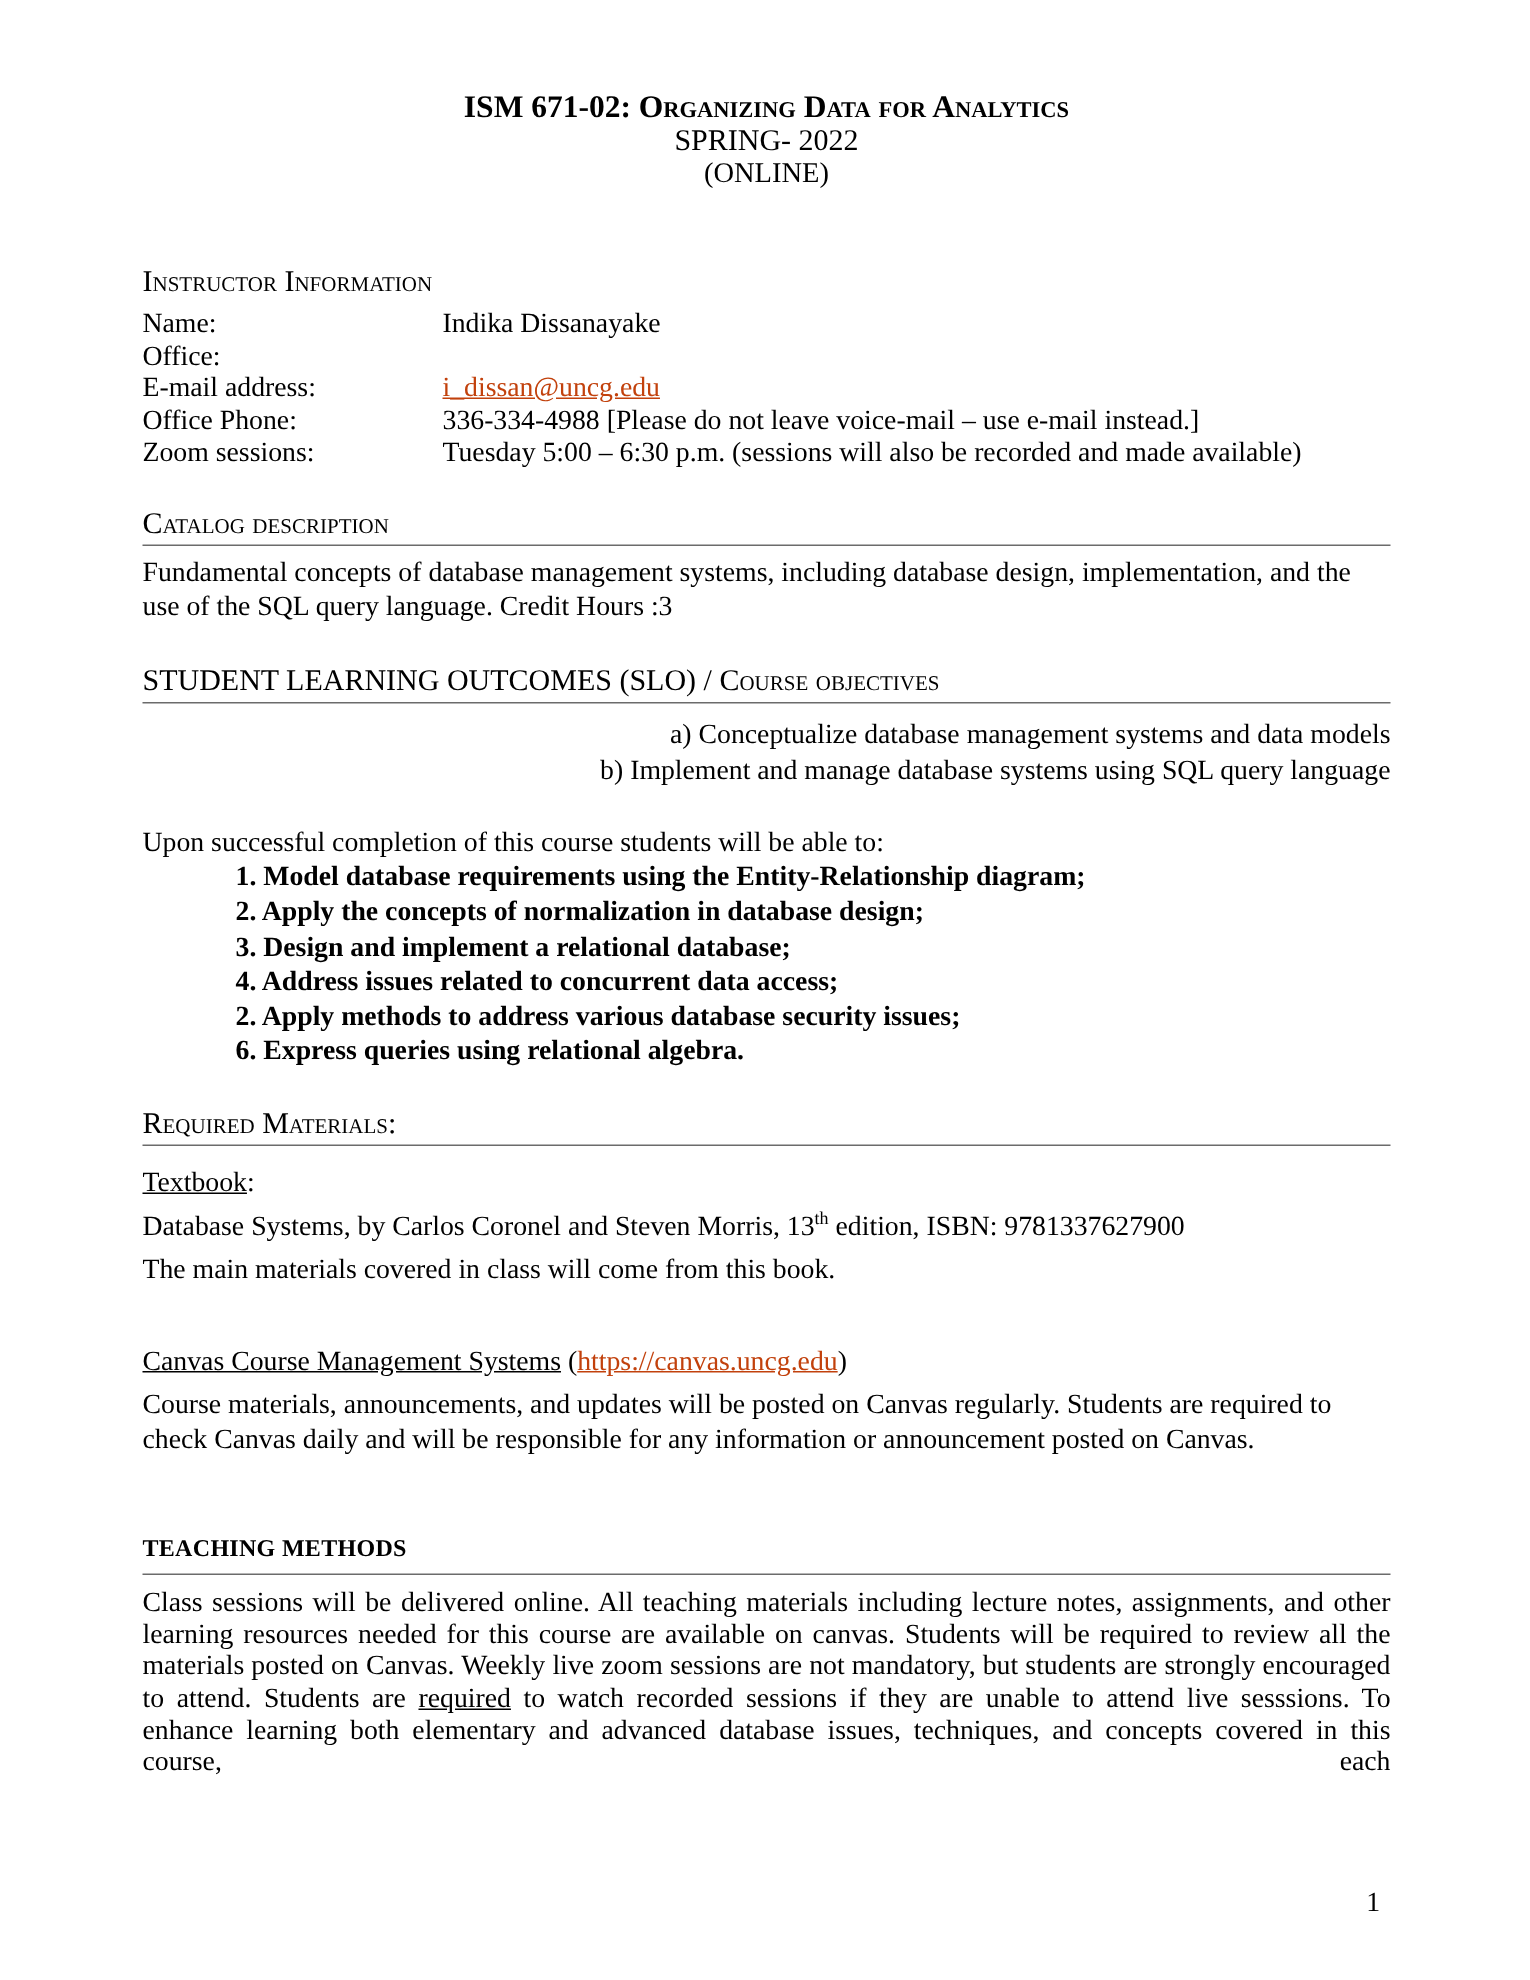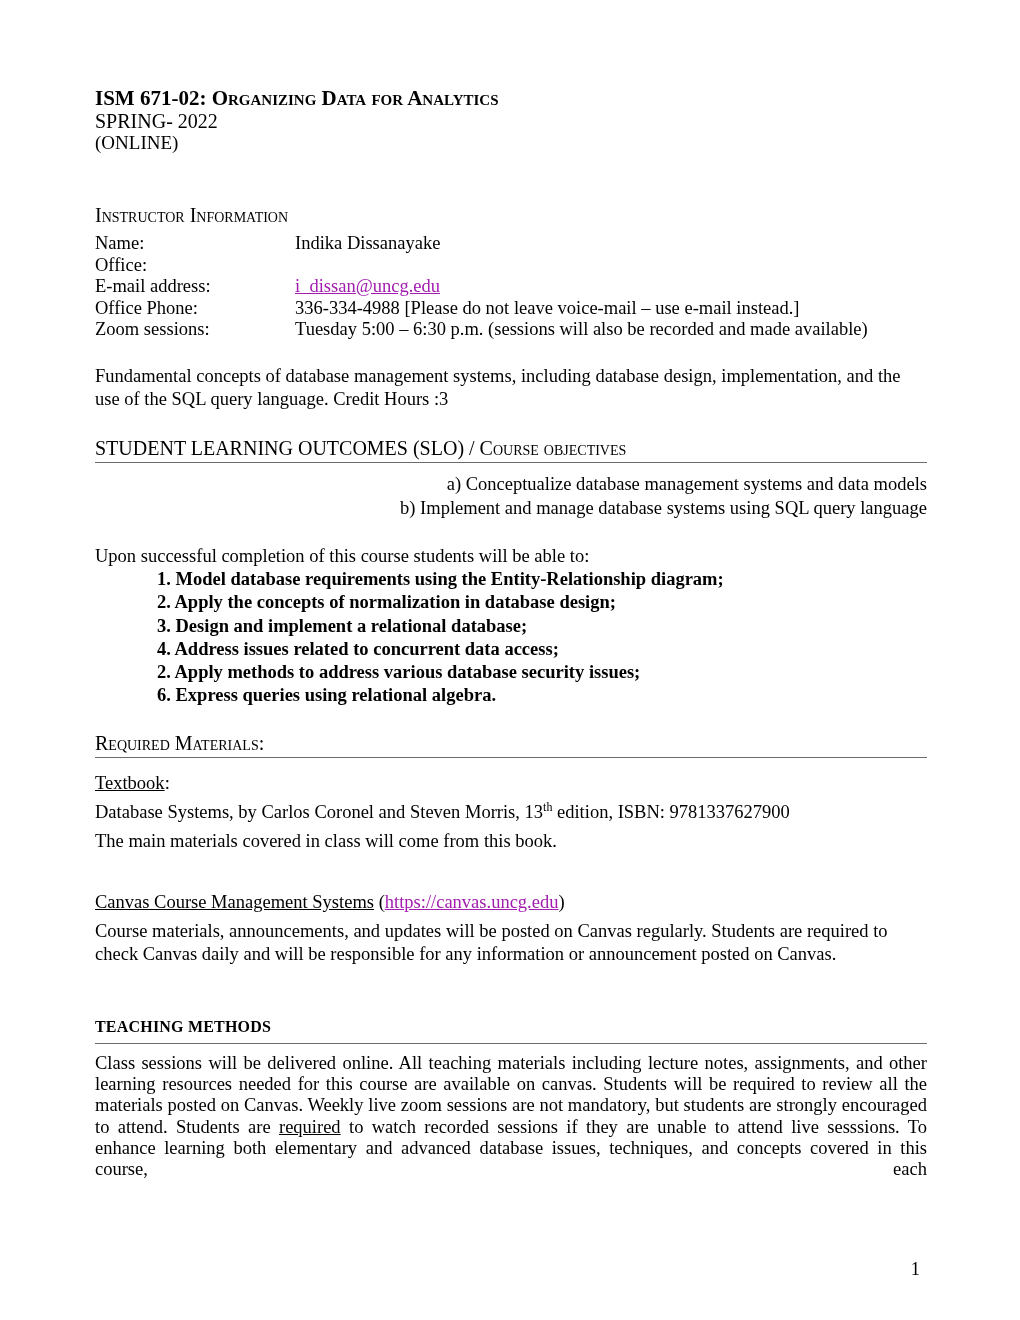--- a/index.html
+++ b/index.html
@@ -14,21 +14,21 @@
     line-height: 22px;
     overflow: hidden;
   }
   .content {
     position: absolute;
     left: 95px;
     top: 0;
     width: 832px;
   }
   
-  .title-block { padding-top: 87px; text-align: left; }
+  .title-block { padding-top: 60px; text-align: center; }
   .course-title {
     font-weight: bold;
     font-variant: small-caps;
     font-size: 21px;
     line-height: 23px;
   }
   .term-line { font-size: 20px; line-height: 22px; }
   .mode-line { font-size: 19px; line-height: 22px; }
 
   
@@ -44,21 +44,21 @@
   }
 
   
   .section-instructor { margin-top: 50px; }
   .info-table { margin-top: 7px; }
   .info-row { display: flex; line-height: 21.6px; }
   .info-label { width: 200px; flex: 0 0 200px; }
   .info-value { flex: 1; }
 
   a.link, .link {
-    color: #a21caf;
+    color: #c2410c;
     text-decoration: underline;
     cursor: pointer;
   }
 
   
   .section-catalog { margin-top: 24px; }
   .section-catalog .body-text { margin-top: 7px; }
   .body-text { line-height: 23px; }
 
   
@@ -136,20 +136,21 @@
         <span class="info-value">336-334-4988 [Please do not leave voice-mail – use e-mail instead.]</span>
       </div>
       <div class="info-row">
         <span class="info-label">Zoom sessions:</span>
         <span class="info-value">Tuesday 5:00 – 6:30 p.m. (sessions will also be recorded and made available)</span>
       </div>
     </div>
   </div>
 
   <div class="section-catalog">
+    <div class="sc-heading ruled">Catalog description</div>
     <div class="body-text">Fundamental concepts of database management systems, including database design, implementation, and the use of the SQL query language. Credit Hours :3</div>
   </div>
 
   <div class="section-slo">
     <div class="sc-heading ruled">STUDENT LEARNING OUTCOMES (SLO) / Course objectives</div>
     <div class="outcomes">
       <div class="outcome-item">a) Conceptualize database management systems and data models</div>
       <div class="outcome-item">b) Implement and manage database systems using SQL query language</div>
     </div>
     <div class="completion-intro">Upon successful completion of this course students will be able to:</div>

